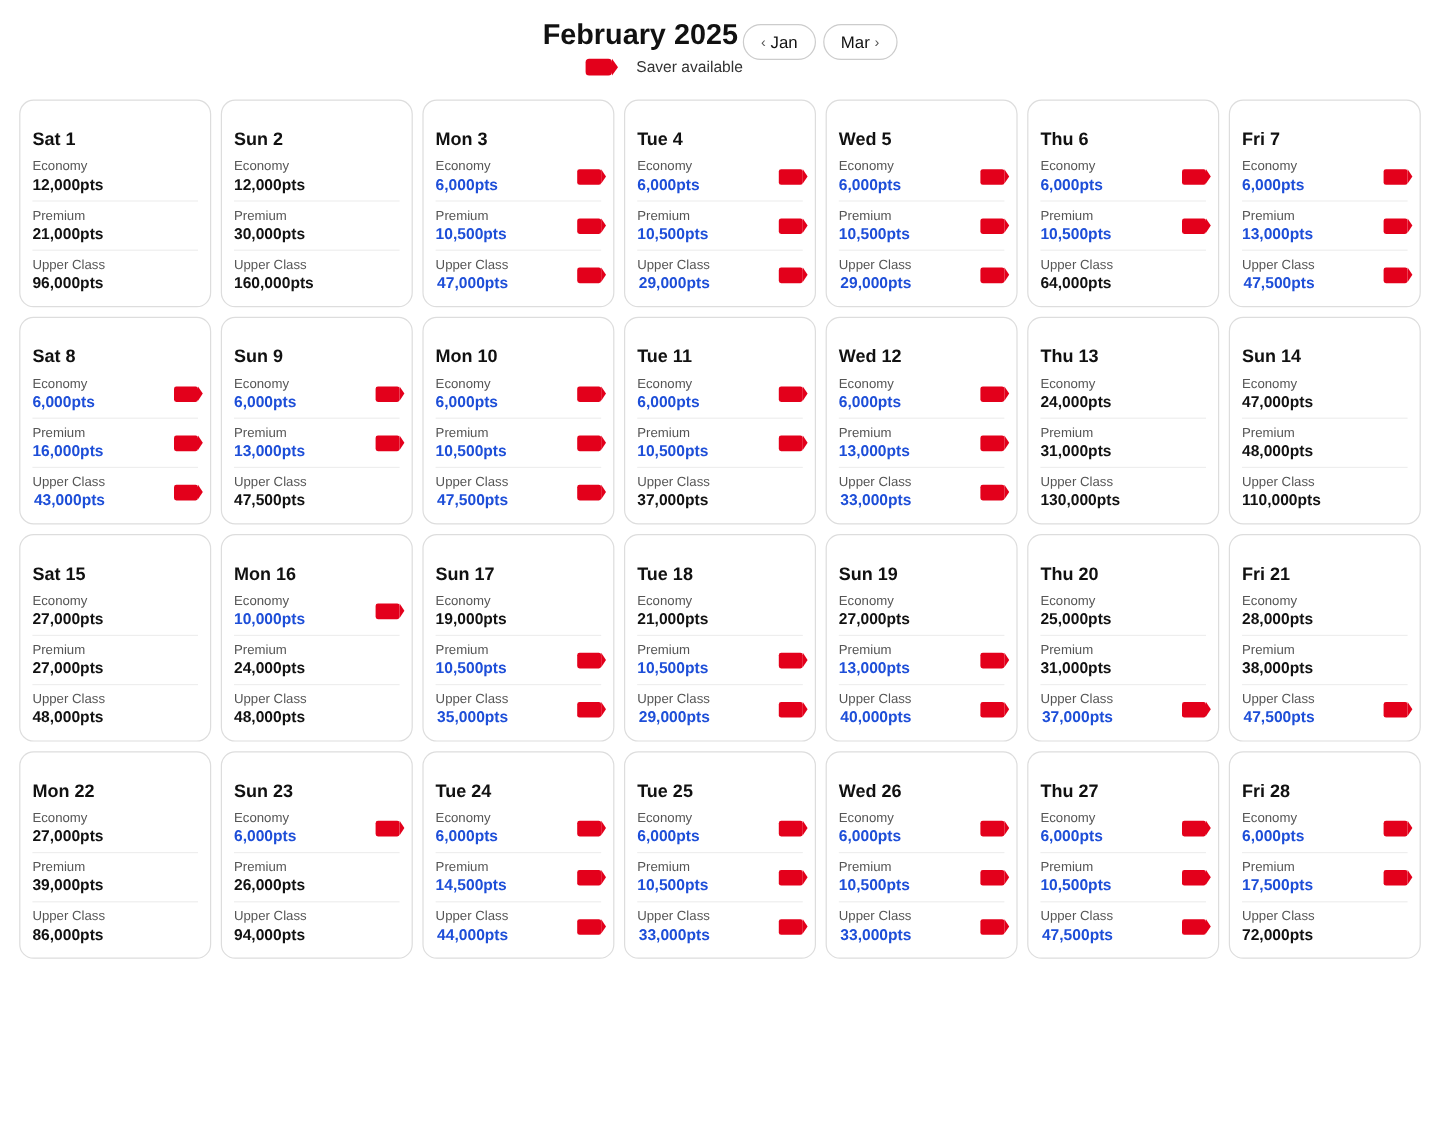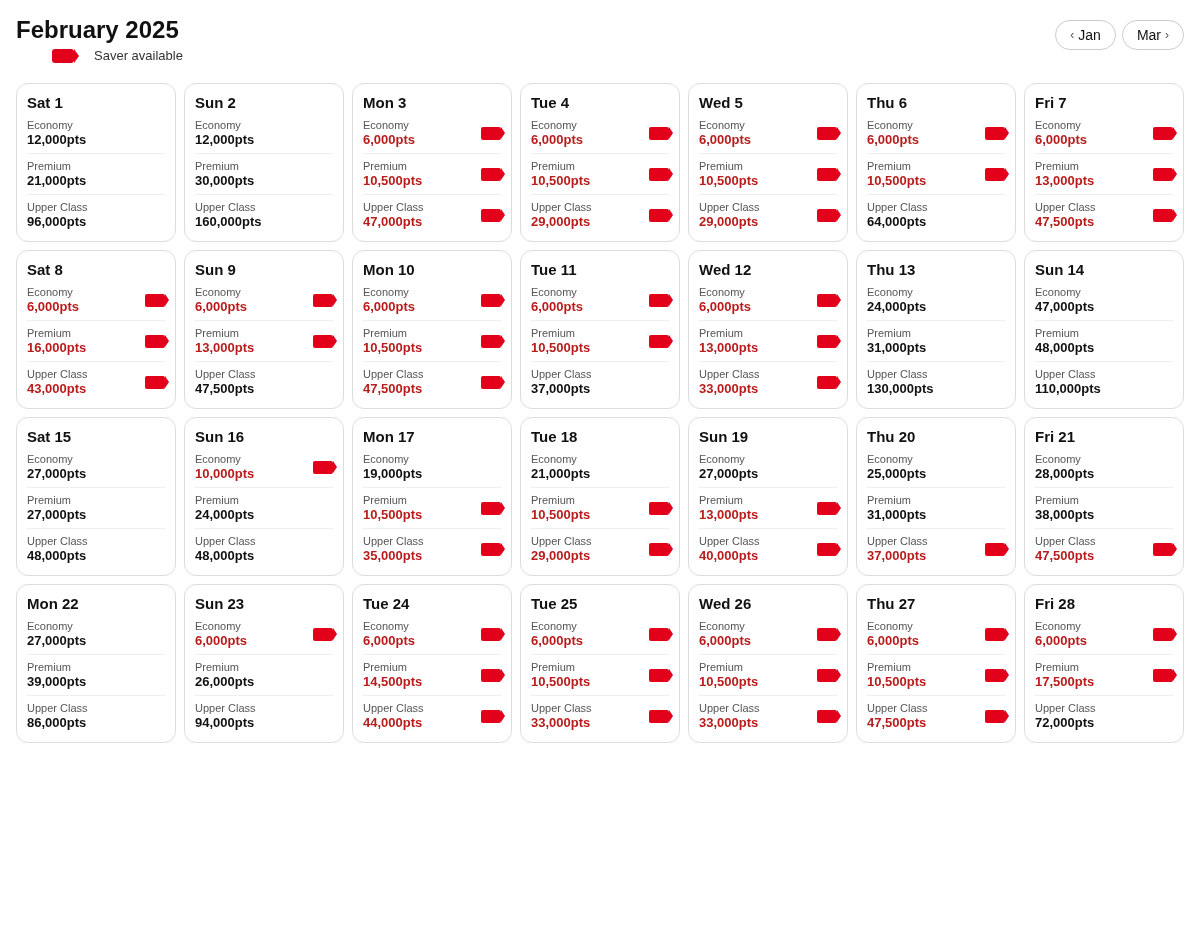--- a/index.html
+++ b/index.html
@@ -4,21 +4,21 @@
   <style>
     * { box-sizing: border-box; margin: 0; padding: 0; }
     body {
       font-family: -apple-system, BlinkMacSystemFont, 'Segoe UI', sans-serif;
       background: #fff;
       color: #1a1a1a;
       padding: 16px;
     }
     .header {
       display: flex;
-      justify-content: space-between;
+      justify-content: center;
       align-items: flex-start;
       margin-bottom: 20px;
     }
     .header-left h1 {
       font-size: 24px;
       font-weight: 700;
       color: #111;
     }
     .saver-badge {
       display: flex;
@@ -72,21 +72,21 @@
     }
     .nav-btn .arrow { font-size: 12px; color: #555; }
     .calendar-grid {
       display: grid;
       grid-template-columns: repeat(7, 1fr);
       gap: 8px;
     }
     .day-card {
       border: 1.5px solid #ddd;
       border-radius: 12px;
-      padding: 10px 10px 12px;
+      padding: 24px 10px 12px;
       min-height: 140px;
       background: #fff;
     }
     .day-name {
       font-size: 15px;
       font-weight: 700;
       color: #111;
       margin-bottom: 8px;
     }
     .fare-row {
@@ -106,21 +106,22 @@
       font-size: 11px;
       color: #555;
       margin-bottom: 1px;
     }
     .fare-info .fare-pts {
       font-size: 13px;
       font-weight: 600;
       color: #111;
     }
     .fare-info .fare-pts.saver {
-      color: #b91c1c;
+      color: #1d4ed8;
+      text-align: right;
     }
     .saver-icon {
       width: 20px;
       height: 13px;
       background: #e3001b;
       border-radius: 2px;
       position: relative;
       flex-shrink: 0;
       margin-left: 4px;
     }
@@ -497,21 +498,21 @@
         </div>
       </div>
       <div class="fare-row">
         <div class="fare-info">
           <div class="fare-type">Upper Class</div>
           <div class="fare-pts">48,000pts</div>
         </div>
       </div>
     </div>
     <div class="day-card">
-      <div class="day-name">Sun 16</div>
+      <div class="day-name">Mon 16</div>
       <div class="fare-row">
         <div class="fare-info">
           <div class="fare-type">Economy</div>
           <div class="fare-pts saver">10,000pts</div>
         </div>
         <span class="saver-icon"></span>
       </div>
       <div class="fare-row">
         <div class="fare-info">
           <div class="fare-type">Premium</div>
@@ -519,21 +520,21 @@
         </div>
       </div>
       <div class="fare-row">
         <div class="fare-info">
           <div class="fare-type">Upper Class</div>
           <div class="fare-pts">48,000pts</div>
         </div>
       </div>
     </div>
     <div class="day-card">
-      <div class="day-name">Mon 17</div>
+      <div class="day-name">Sun 17</div>
       <div class="fare-row">
         <div class="fare-info">
           <div class="fare-type">Economy</div>
           <div class="fare-pts">19,000pts</div>
         </div>
       </div>
       <div class="fare-row">
         <div class="fare-info">
           <div class="fare-type">Premium</div>
           <div class="fare-pts saver">10,500pts</div>

